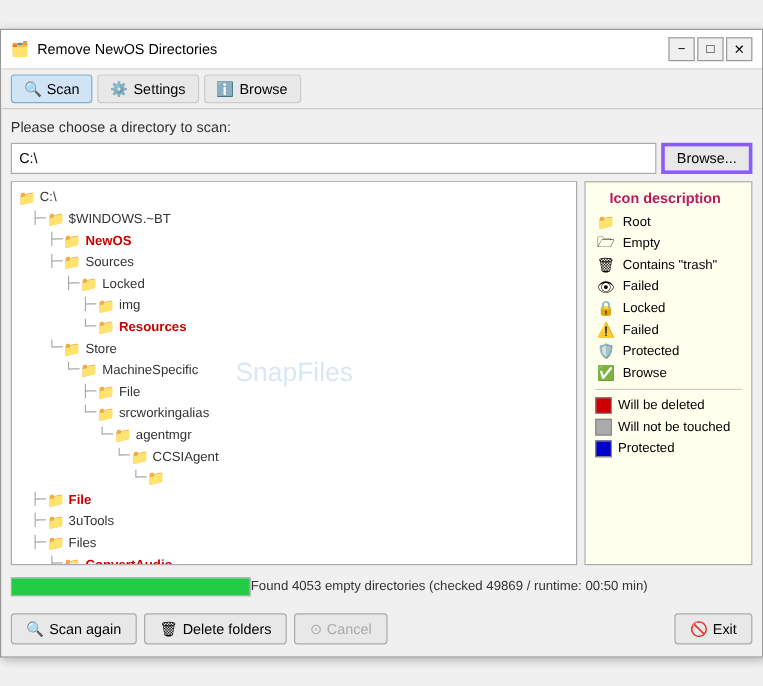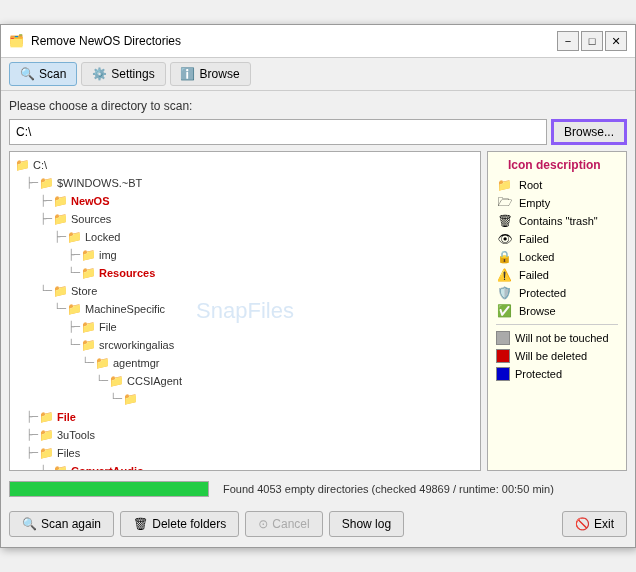--- a/index.html
+++ b/index.html
@@ -178,21 +178,21 @@
       margin: 6px 0;
     }
     .color-box {
       width: 14px;
       height: 14px;
       border: 1px solid #888;
     }
     .progress-area {
       display: flex;
       align-items: center;
-      gap: 14px;
+      gap: 0;
       padding: 4px 0;
     }
     .progress-bar-outer {
       width: 200px;
       height: 16px;
       border: 1px solid #aaa;
       background: #fff;
       flex-shrink: 0;
     }
     .progress-bar-inner {
@@ -409,26 +409,26 @@
           <span>Protected</span>
         </div>
         <div class="icon-row">
           <div class="icon-box">✅</div>
           <span>Browse</span>
         </div>
 
         <div class="divider-row"></div>
 
         <div class="icon-row">
+          <div class="color-box" style="background:#cc0000;"></div>
+          <span>Will be deleted</span>
+        </div>
+        <div class="icon-row">
           <div class="color-box" style="background:#aaaaaa;"></div>
           <span>Will not be touched</span>
-        </div>
-        <div class="icon-row">
-          <div class="color-box" style="background:#cc0000;"></div>
-          <span>Will be deleted</span>
         </div>
         <div class="icon-row">
           <div class="color-box" style="background:#0000cc;"></div>
           <span>Protected</span>
         </div>
       </div>
     </div>
 
     <div class="progress-area">
       <div class="progress-bar-outer">
@@ -443,23 +443,20 @@
         <span>Scan again</span>
       </button>
       <button class="bottom-btn">
         <span>🗑</span>
         <span>Delete folders</span>
       </button>
       <button class="bottom-btn disabled">
         <span>⊙</span>
         <span>Cancel</span>
       </button>
-      <button class="bottom-btn">
-        <span>Show log</span>
-      </button>
       <div class="spacer"></div>
       <button class="bottom-btn">
         <span>🚫</span>
         <span>Exit</span>
       </button>
     </div>
   </div>
 </div>
 
 </body></html>

